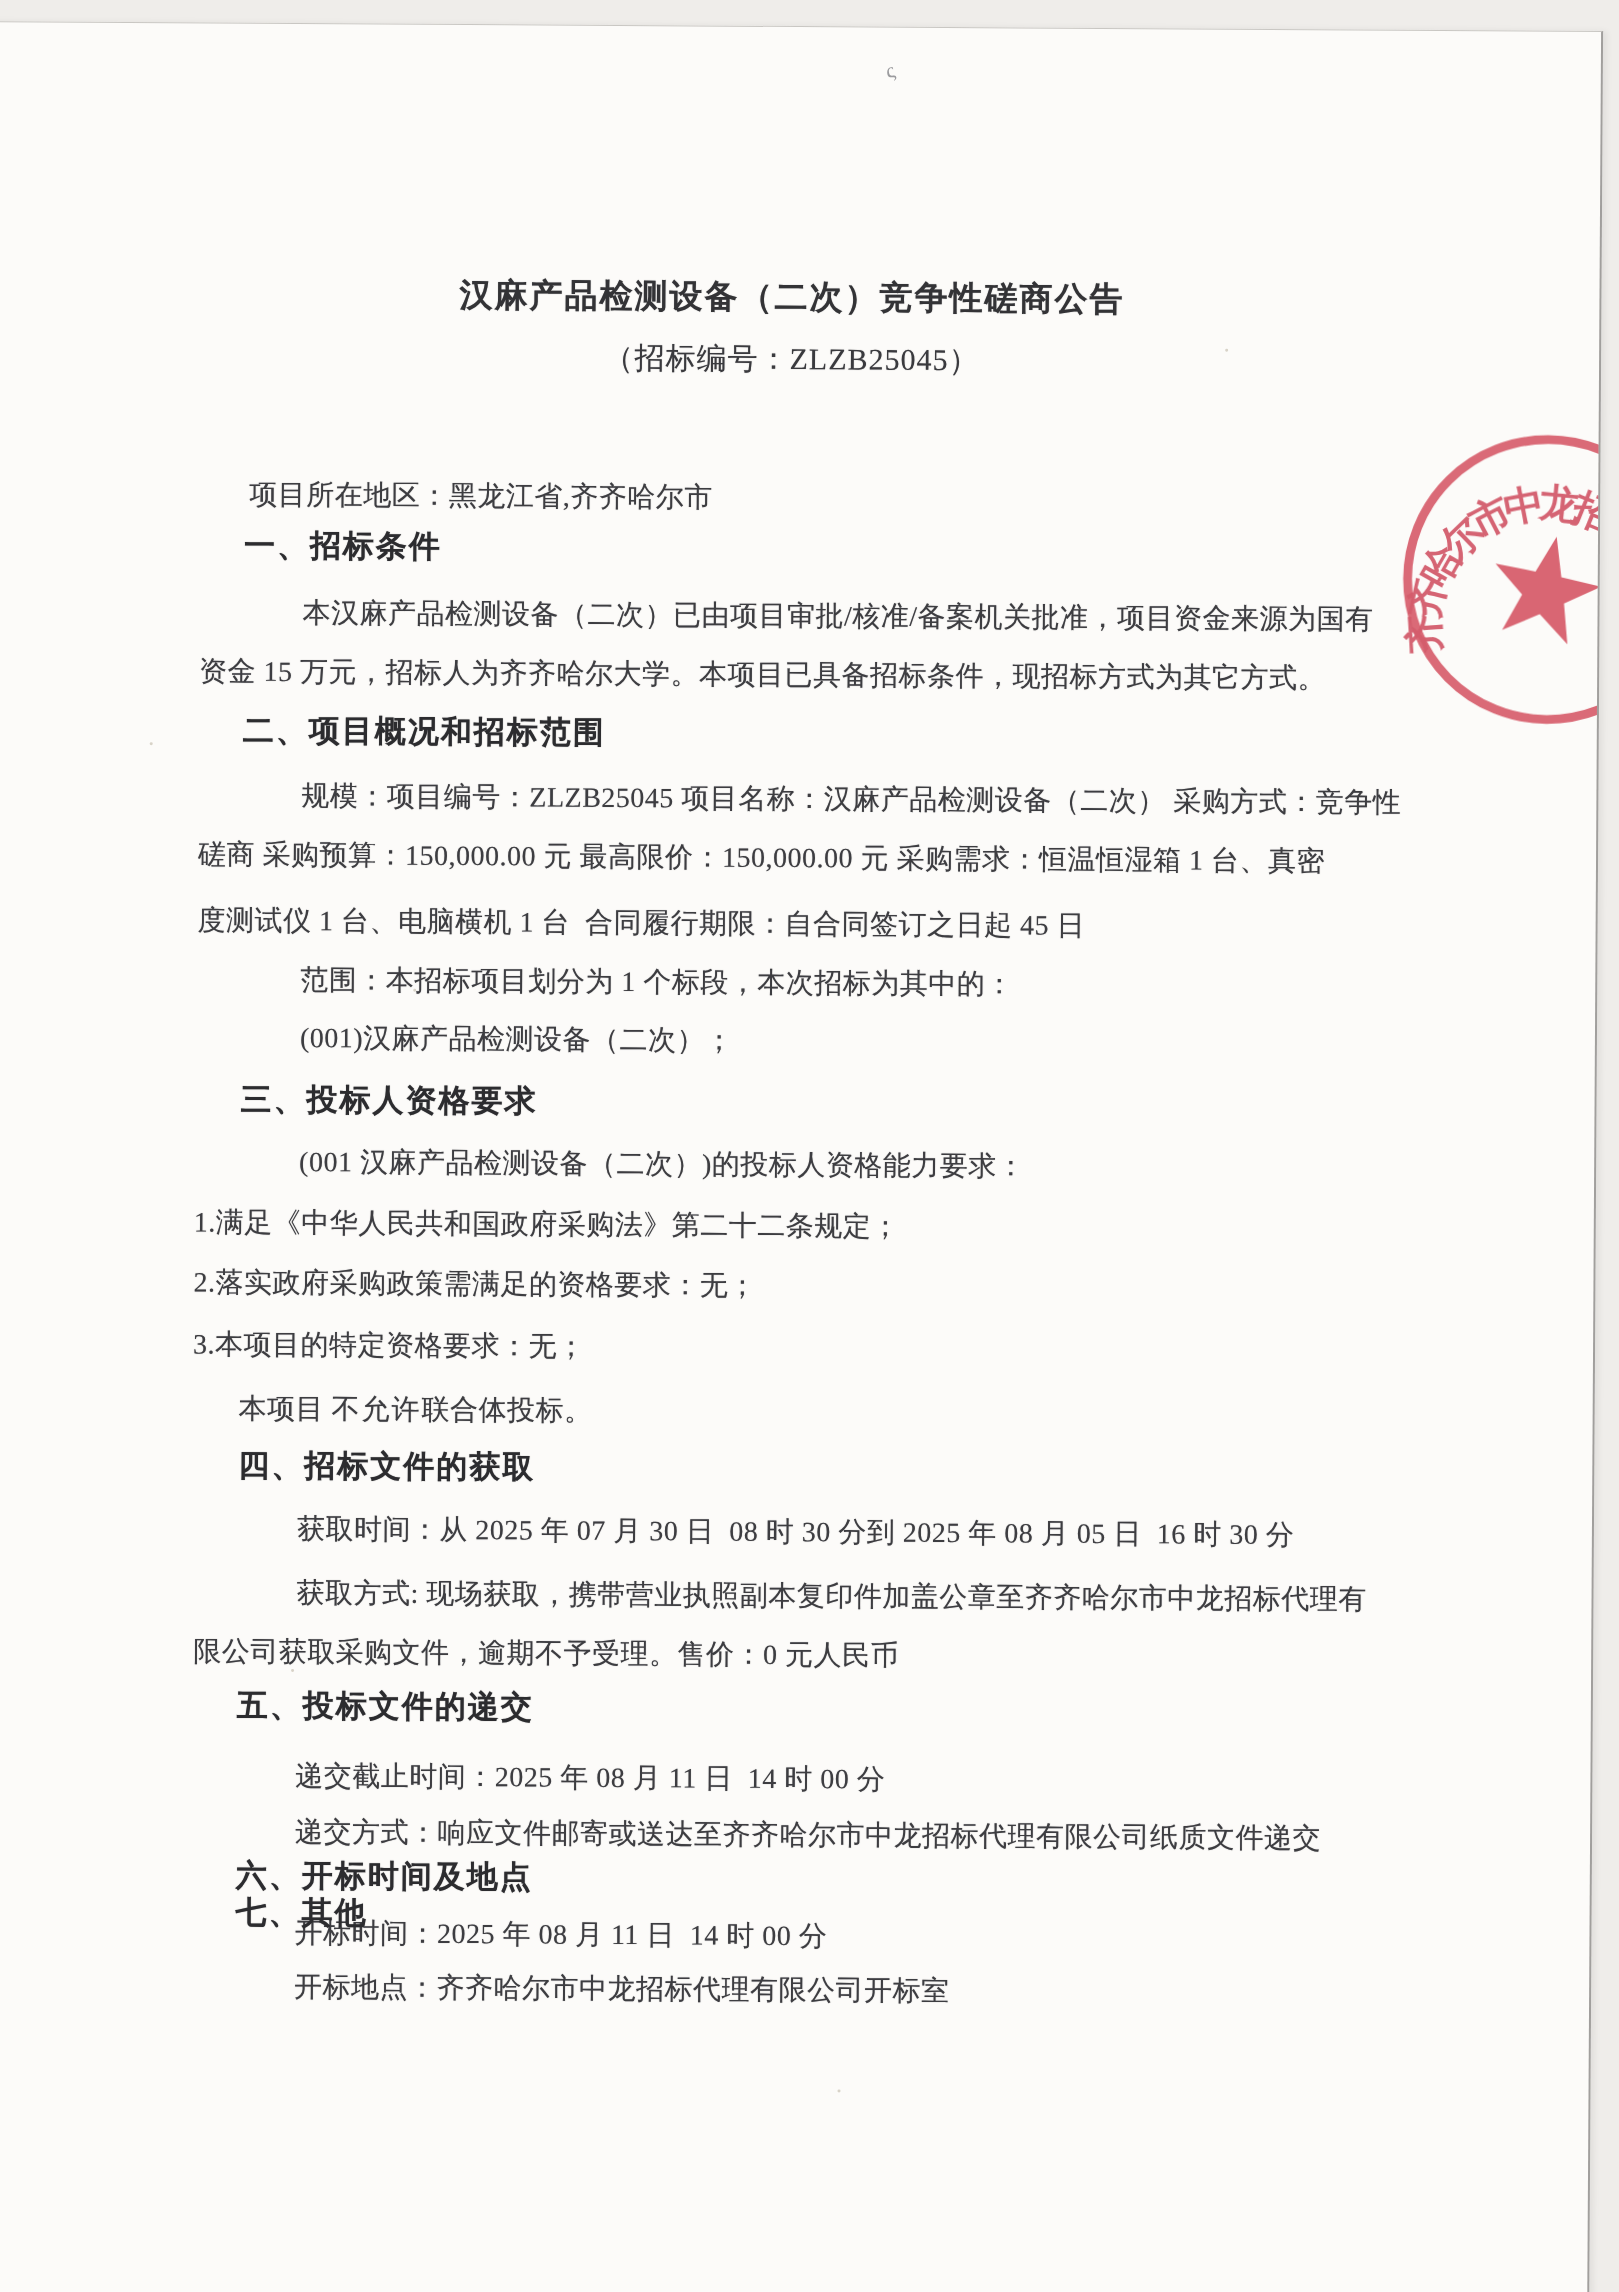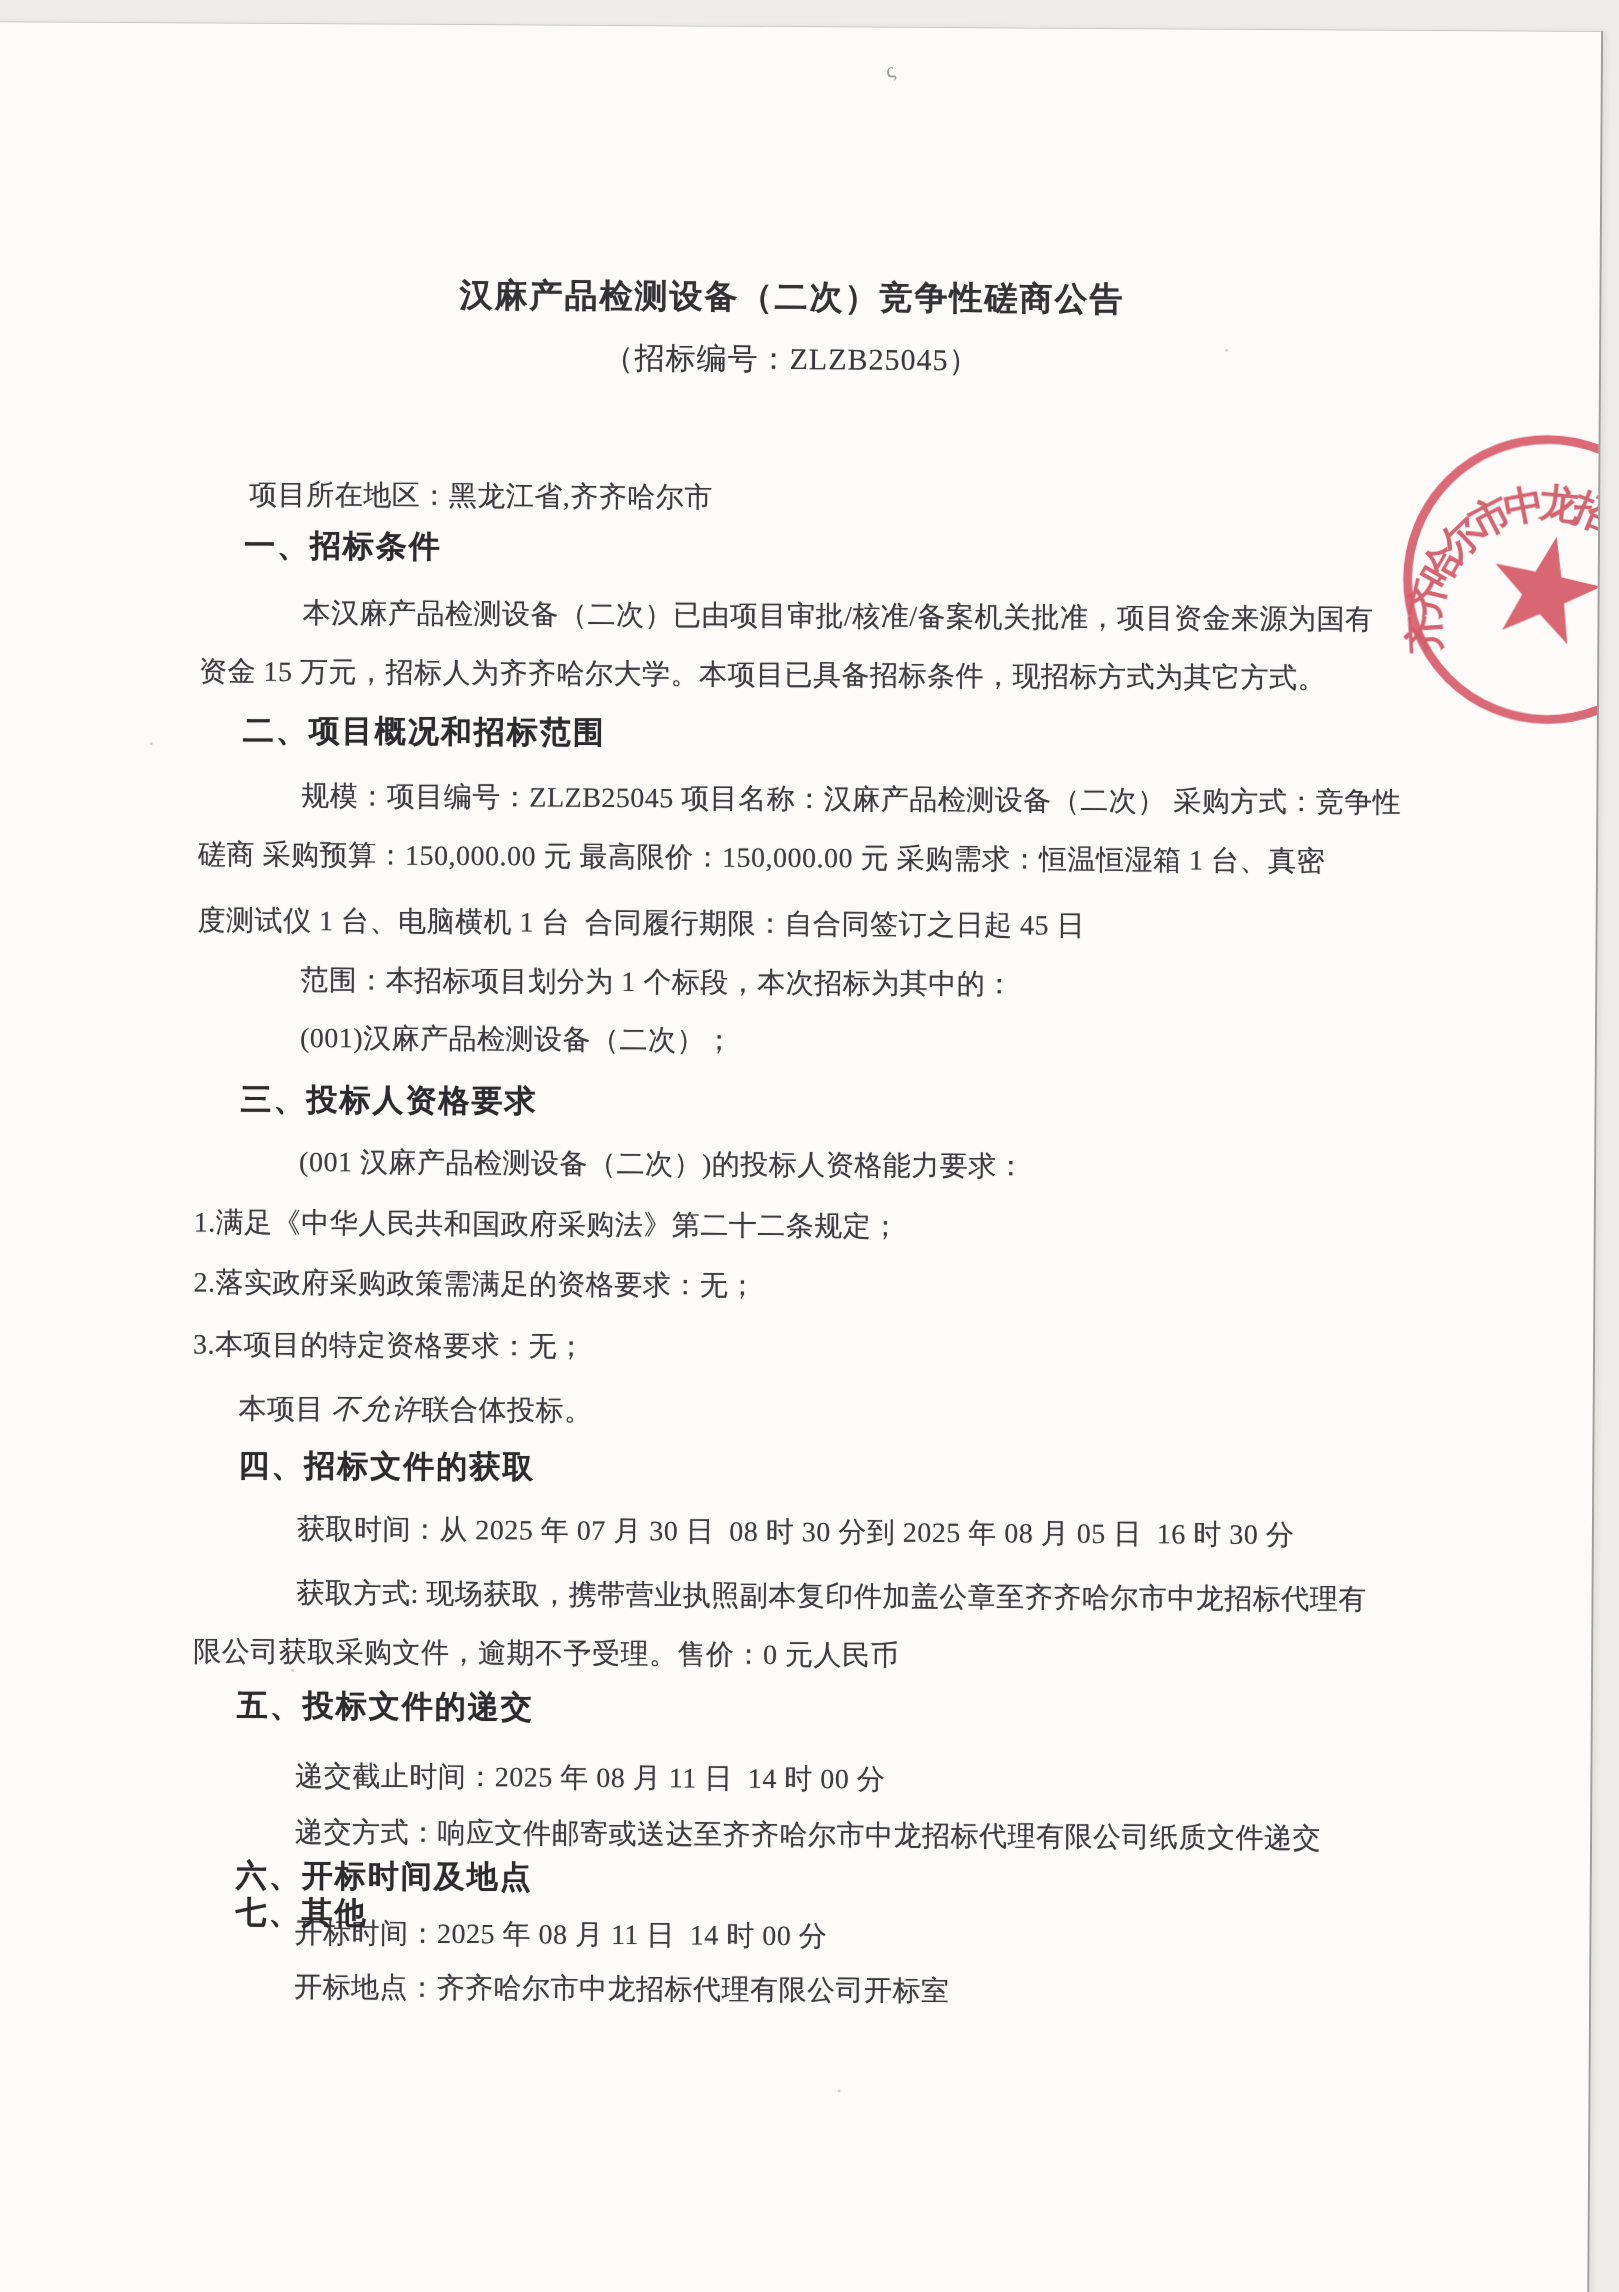--- a/index.html
+++ b/index.html
@@ -30,21 +30,21 @@
   }
   .line{
     position:absolute;white-space:pre;font-size:28px;line-height:37px;
     color:#3d3d41;letter-spacing:0.5px;
     text-shadow:0 0 1px rgba(70,70,74,.5);
   }
   .heading{
     font-size:31px;font-weight:bold;color:#2c2c2f;letter-spacing:2px;
     text-shadow:0 0 1px rgba(50,50,54,.6);
   }
-  .em{font-style:italic;letter-spacing:2px;}
+  .em{letter-spacing:2px;}
   .stamp{
     position:absolute;left:1397px;top:427px;width:323px;height:323px;
     mix-blend-mode:multiply;opacity:.88;filter:blur(0.4px);
   }
   .artifact{
     position:absolute;left:879px;top:57px;font-size:21.6px;color:#9b9b9e;
     transform:rotate(-18deg);
   }
   .speck{position:absolute;width:2.9px;height:2.9px;border-radius:50%;background:#c9c2b4;opacity:.7;}
 </style>

